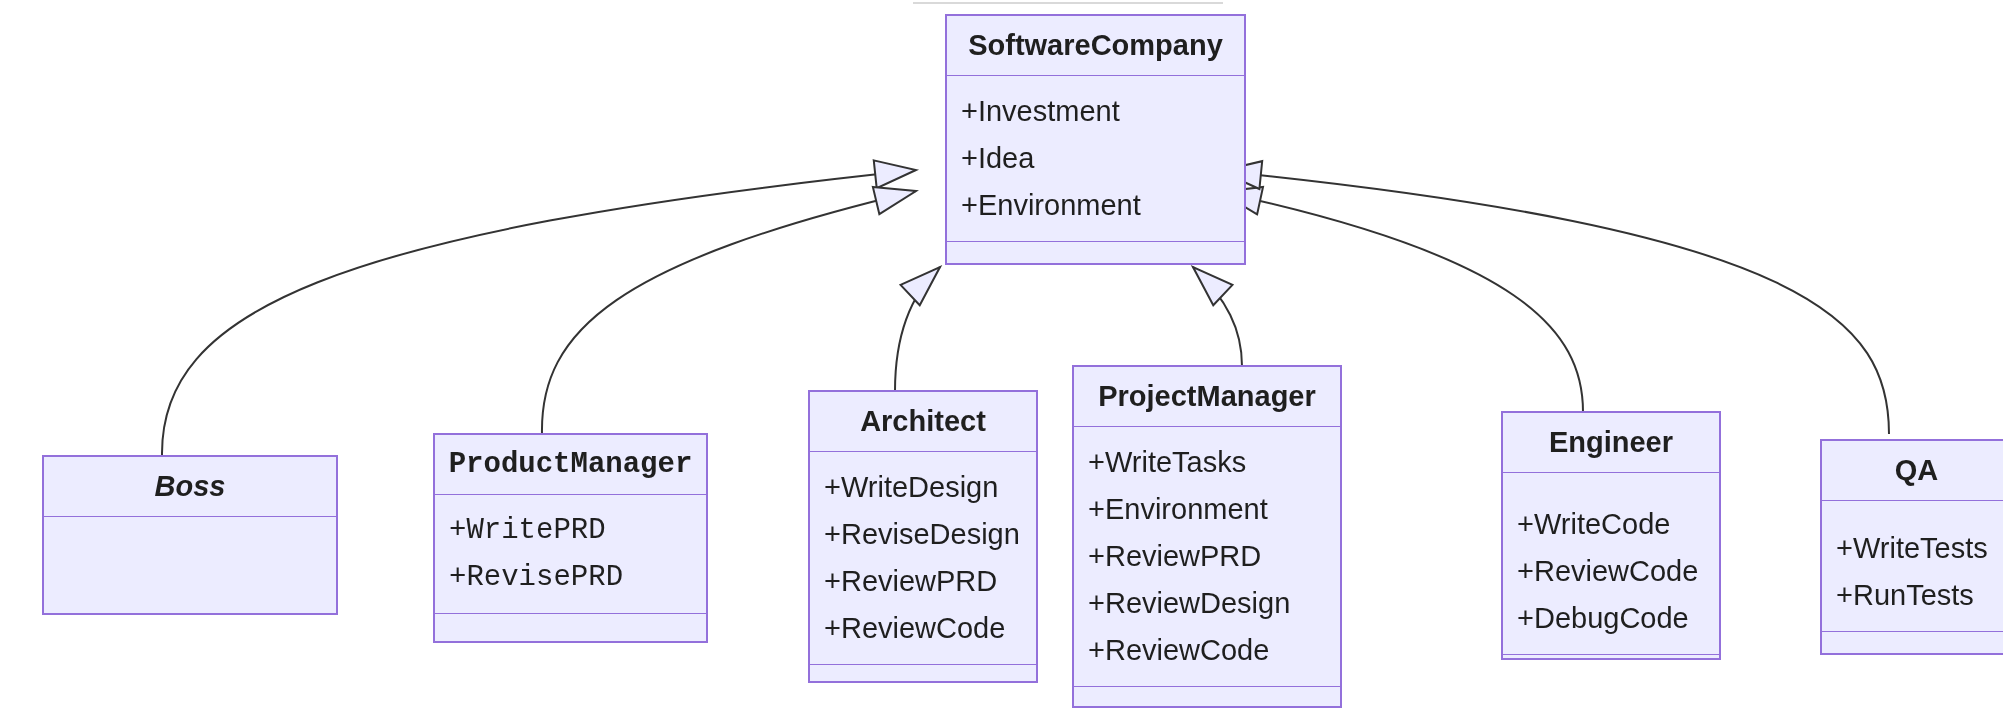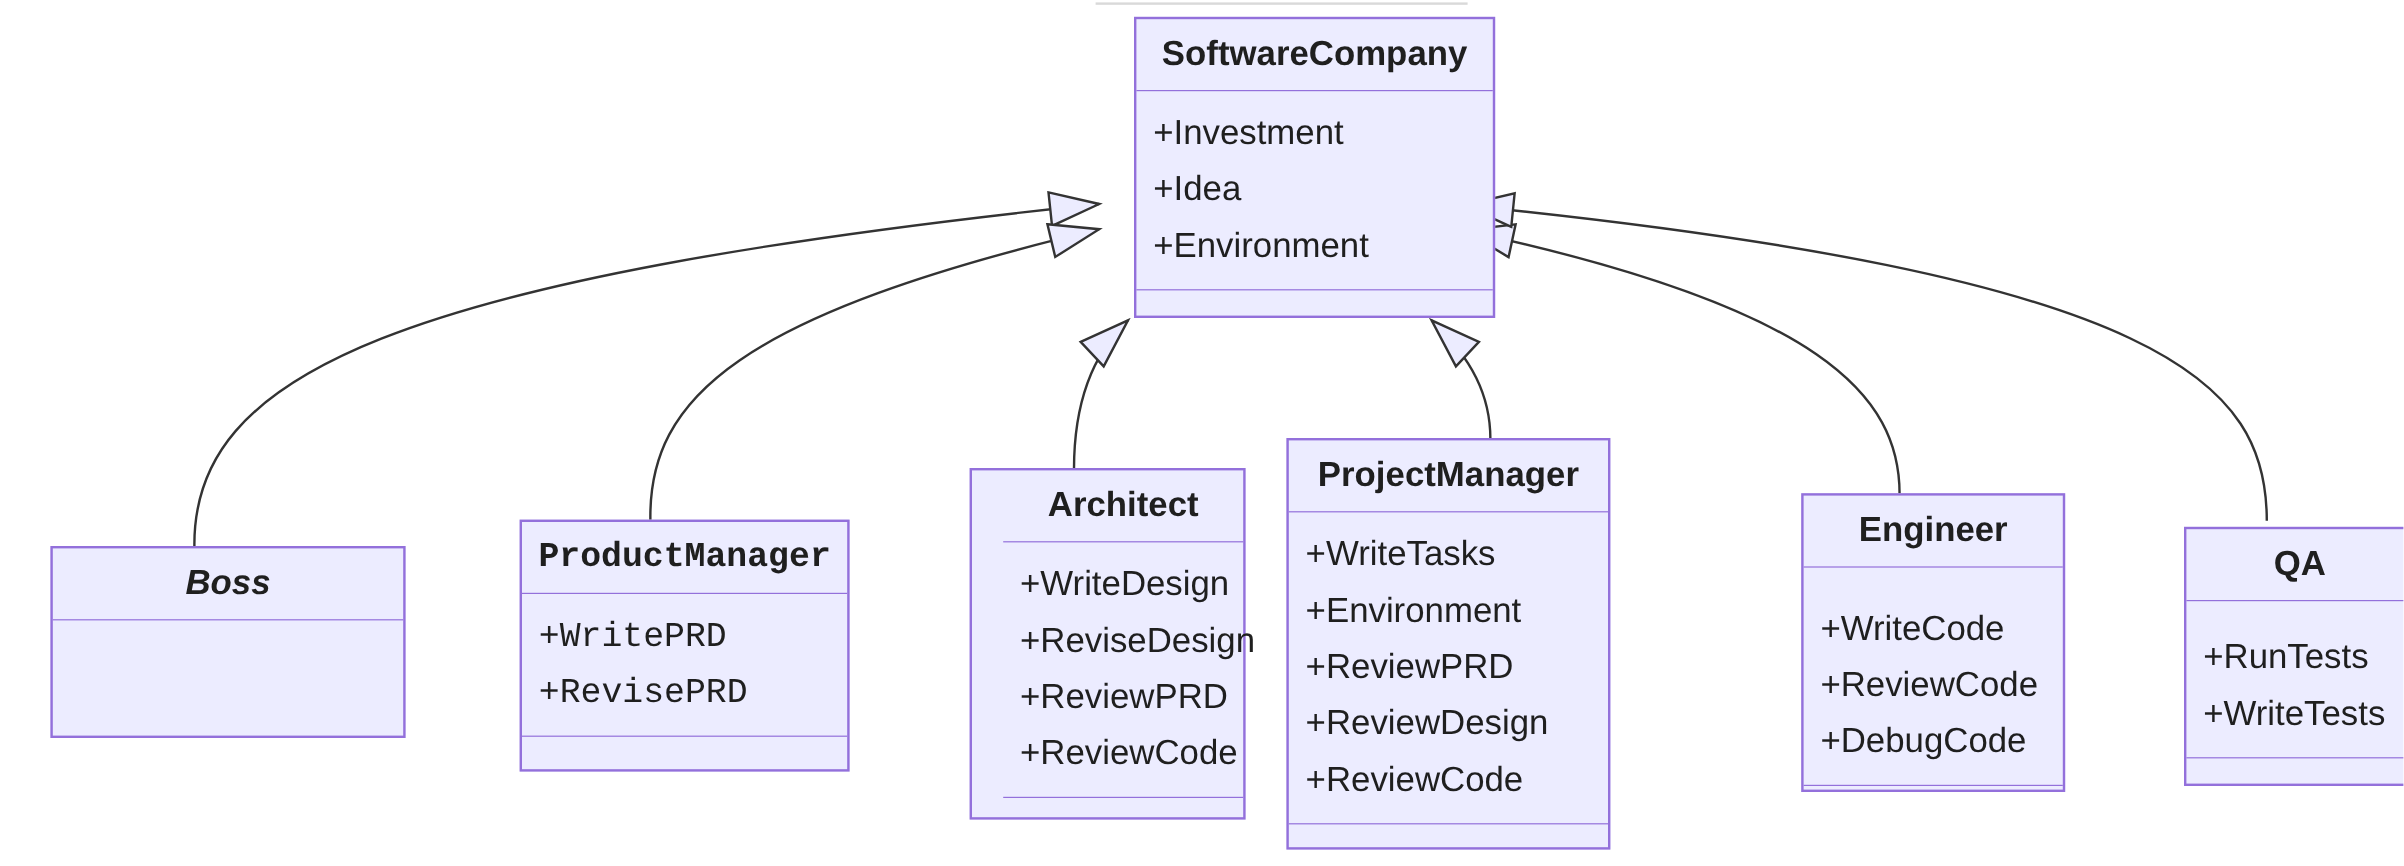--- a/index.html
+++ b/index.html
@@ -81,21 +81,21 @@
         <div class="class-methods"></div>
       </div>
       <div class="class-box" style="left: 405px; top: 433px; width: 275px; height: 210px; font-family: Liberation Mono, monospace;">
         <div class="class-title">ProductManager</div>
         <div class="class-attrs">
           <div class="class-attr">+WritePRD</div>
           <div class="class-attr">+RevisePRD</div>
         </div>
         <div class="class-methods"></div>
       </div>
-      <div class="class-box" style="left: 780px; top: 390px; width: 230px; height: 293px; padding-left: 26px;">
+      <div class="class-box" style="left: 780px; top: 390px; width: 230px; height: 293px;">
         <div class="class-title">Architect</div>
         <div class="class-attrs">
           <div class="class-attr">+WriteDesign</div>
           <div class="class-attr">+ReviseDesign</div>
           <div class="class-attr">+ReviewPRD</div>
           <div class="class-attr">+ReviewCode</div>
         </div>
         <div class="class-methods"></div>
       </div>
       <div class="class-box" style="left: 1044px; top: 365px; width: 270px; height: 343px;">
@@ -114,19 +114,19 @@
         <div class="class-attrs">
           <div class="class-attr">+WriteCode</div>
           <div class="class-attr">+ReviewCode</div>
           <div class="class-attr">+DebugCode</div>
         </div>
         <div class="class-methods"></div>
       </div>
       <div class="class-box" style="left: 1792px; top: 439px; width: 193px; height: 216px; gap: 12px;">
         <div class="class-title">QA</div>
         <div class="class-attrs">
+          <div class="class-attr">+WriteTests</div>
           <div class="class-attr">+RunTests</div>
-          <div class="class-attr">+WriteTests</div>
         </div>
         <div class="class-methods"></div>
       </div>
     </div>
 </div>
 
 </body></html>

